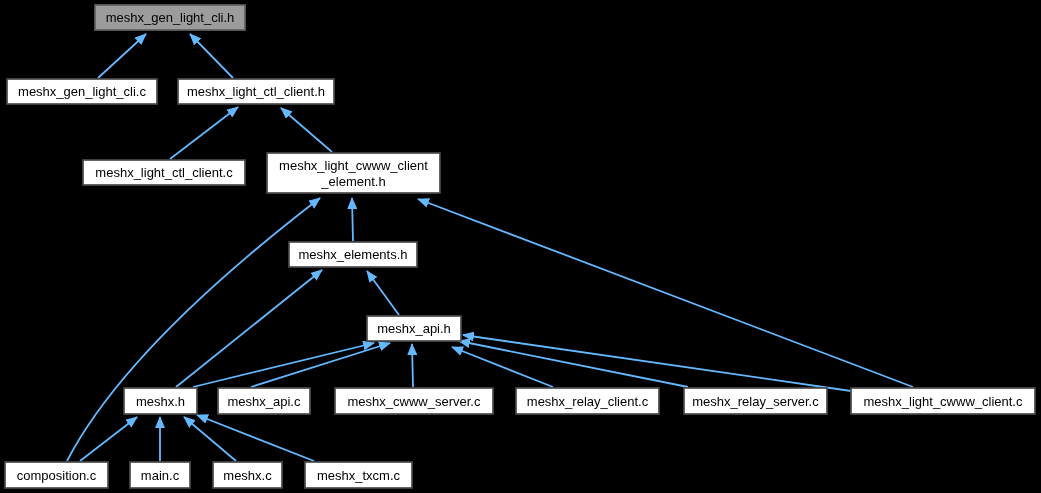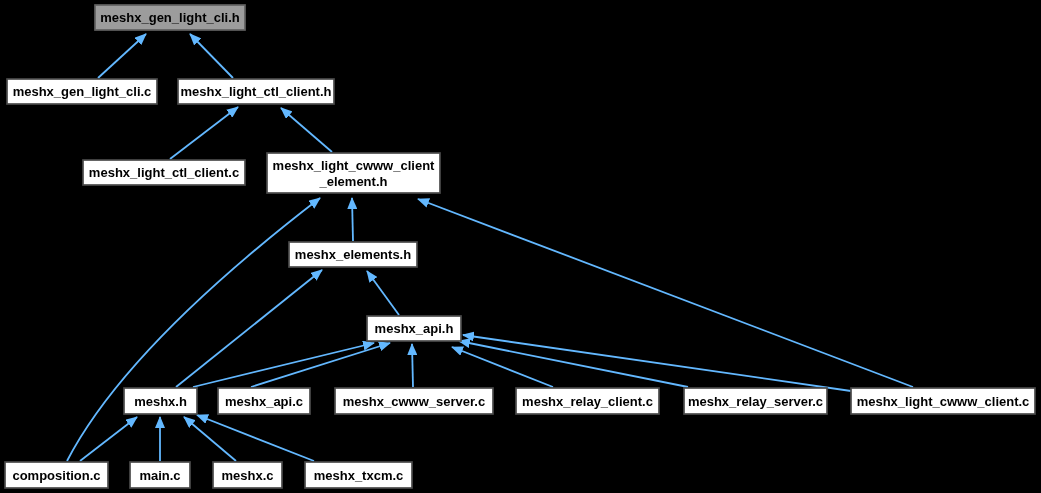--- a/index.html
+++ b/index.html
@@ -3,21 +3,20 @@
 <meta charset="utf-8">
 <style>
   html, body { margin: 0; padding: 0; background: #000; }
   .stage {
     position: relative;
     width: 1041px;
     height: 493px;
     background: #000;
     overflow: hidden;
     font-family: "Liberation Sans", sans-serif;
-    font-weight: bold;
   }
   svg text {
     font-family: "Liberation Sans", sans-serif;
     font-size: 13px;
     fill: #000000;
   }
   .node rect { stroke-width: 1.7px; }
   .edge { fill: none; stroke-width: 1.8px; }
 </style>
 </head>

